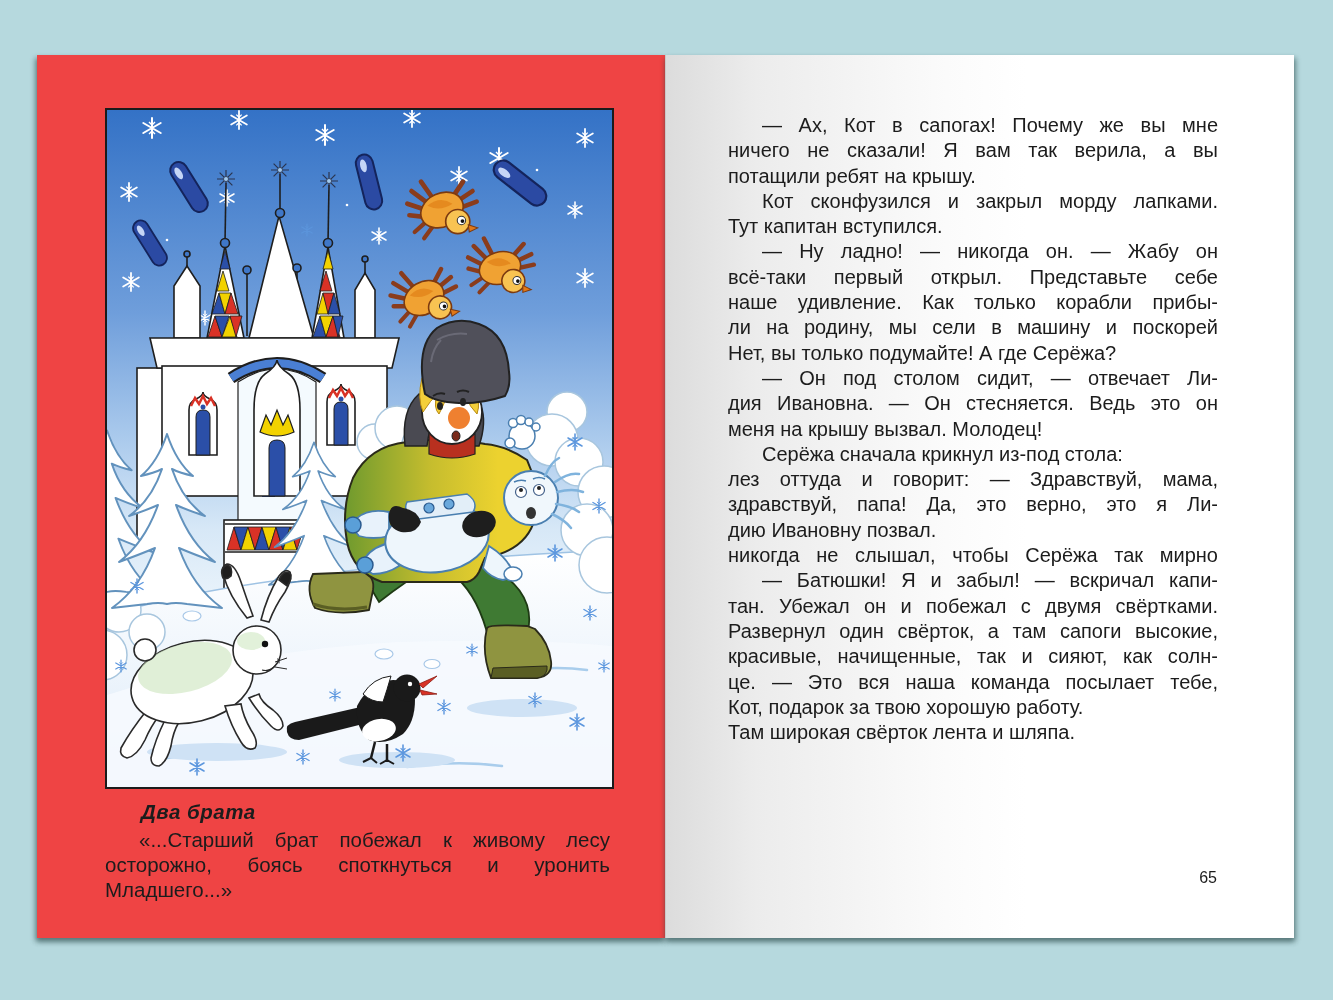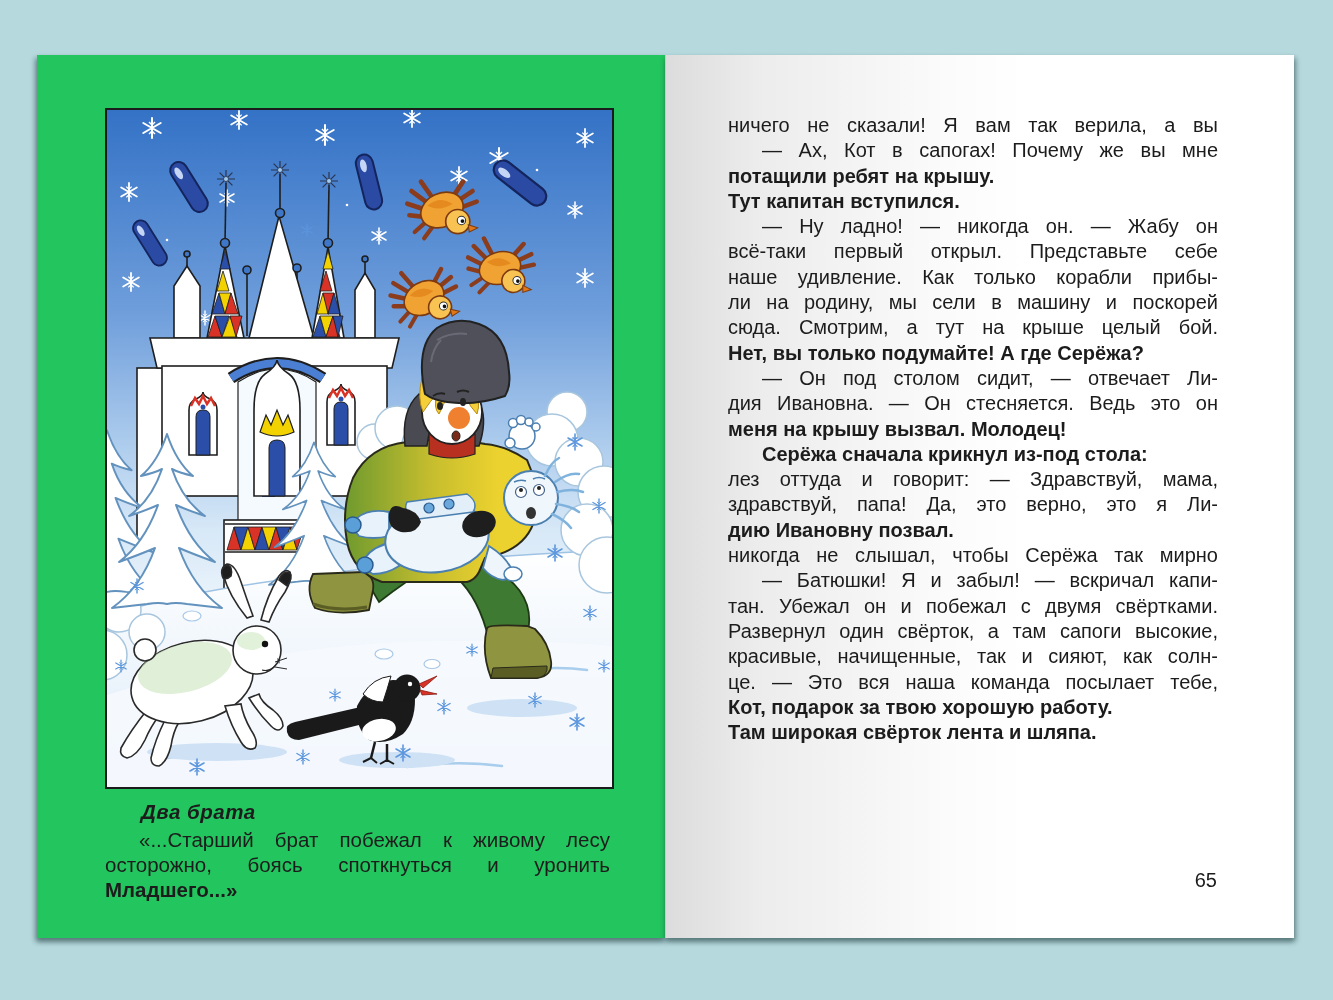--- a/index.html
+++ b/index.html
@@ -2,21 +2,21 @@
 <html><head>
 <meta charset="utf-8">
 <style>
   html,body{margin:0;padding:0;}
   body{
     width:1333px;height:1000px;position:relative;overflow:hidden;
     background:#b6d9de;
     font-family:"Liberation Sans","DejaVu Sans",sans-serif;
     color:#1c1c1c;
   }
-  .page{position:absolute;top:55px;height:883px;background:#22c55e;}
+  .page{position:absolute;top:55px;height:883px;background:#ef4444;}
   .page-left{
     left:37px;width:628px;
     box-shadow:-2px 3px 5px rgba(40,72,72,.40),0 4px 5px rgba(40,72,72,.45);
   }
   .page-right{
     left:665px;width:629px;
     background:linear-gradient(to right,#dcdcdc 0px,#ececec 90px,#fbfbfb 280px,#ffffff 360px);
     border-left:1px solid #c9c9c9;
     box-shadow:2px 3px 5px rgba(40,72,72,.40),0 4px 5px rgba(40,72,72,.45);
     box-sizing:border-box;
@@ -24,23 +24,23 @@
   .illo-frame{
     position:absolute;left:68px;top:53px;width:505px;height:677px;
     border:2px solid #1b1b1b;box-sizing:content-box;background:#fff;
   }
   .illo-frame svg{display:block;width:505px;height:677px;}
   .caption{position:absolute;left:68px;top:744px;width:505px;font-size:20.5px;line-height:25px;}
   .caption-title{font-weight:bold;font-style:italic;text-indent:36px;line-height:26px;margin-bottom:2px;letter-spacing:.5px;}
   .textcol{position:absolute;left:62px;top:58px;width:490px;font-size:20px;line-height:25.3px;}
   .ln{text-align:justify;text-align-last:justify;height:25.3px;overflow:hidden;}
   .caption .ln{height:25px;}
-  .ln.end{text-align-last:left;font-weight:bold;}
+  .ln.end{text-align-last:left;}
   .ind{text-indent:34px;}
-  .page-number{position:absolute;top:814px;right:77px;font-size:20px;}
+  .page-number{position:absolute;top:814px;right:77px;font-size:16px;}
 </style>
 </head>
 <body>
 
 <div>
 
   <div class="page page-left">
 
     <div class="illo-frame">
       <svg viewBox="0 0 505 677" role="img" aria-label="Зимняя сцена: мальчик в папахе бежит по снегу со снежным ребёнком на руках мимо ледяного дворца; рядом скачет заяц, стрекочет сорока, в небе летят оранжевые птицы">
@@ -380,31 +380,31 @@
       <div class="caption-title">Два брата</div>
       <div class="ln ind">«...Старший брат побежал к живому лесу</div>
       <div class="ln">осторожно, боясь споткнуться и уронить</div>
       <div class="ln end">Младшего...»</div>
     </div>
   </div>
 
   <div class="page page-right">
     <div class="textcol">
 
+      <div class="ln ind">— Ах, Кот в сапогах! Почему же вы мне</div>
       <div class="ln">ничего не сказали! Я вам так верила, а вы</div>
-      <div class="ln ind">— Ах, Кот в сапогах! Почему же вы мне</div>
       <div class="ln end">потащили ребят на крышу.</div>
 
+      <div class="ln ind">Кот сконфузился и закрыл морду лапками.</div>
       <div class="ln end">Тут капитан вступился.</div>
 
       <div class="ln ind">— Ну ладно! — никогда он. — Жабу он</div>
       <div class="ln">всё-таки первый открыл. Представьте себе</div>
       <div class="ln">наше удивление. Как только корабли прибы-</div>
       <div class="ln">ли на родину, мы сели в машину и поскорей</div>
-      <div class="ln">сюда. Смотрим, а тут на крыше целый бой.</div>
       <div class="ln end">Нет, вы только подумайте! А где Серёжа?</div>
 
       <div class="ln ind">— Он под столом сидит, — отвечает Ли-</div>
       <div class="ln">дия Ивановна. — Он стесняется. Ведь это он</div>
       <div class="ln end">меня на крышу вызвал. Молодец!</div>
 
       <div class="ln ind end">Серёжа сначала крикнул из-под стола:</div>
 
       <div class="ln">лез оттуда и говорит: — Здравствуй, мама,</div>
       <div class="ln">здравствуй, папа! Да, это верно, это я Ли-</div>

